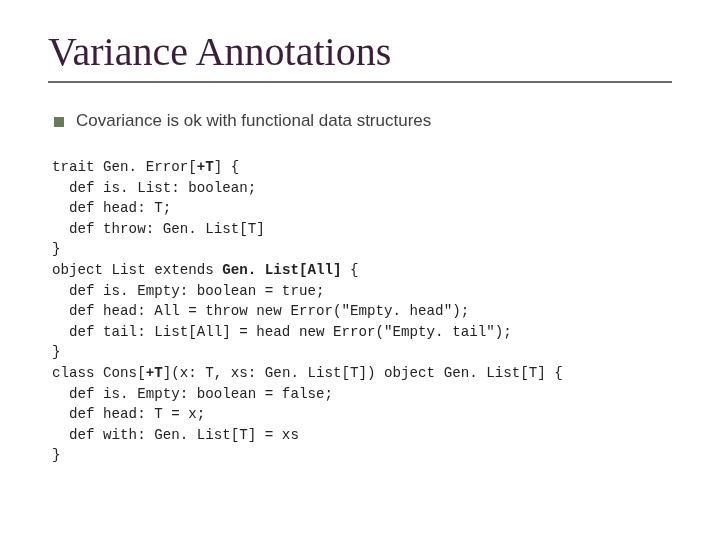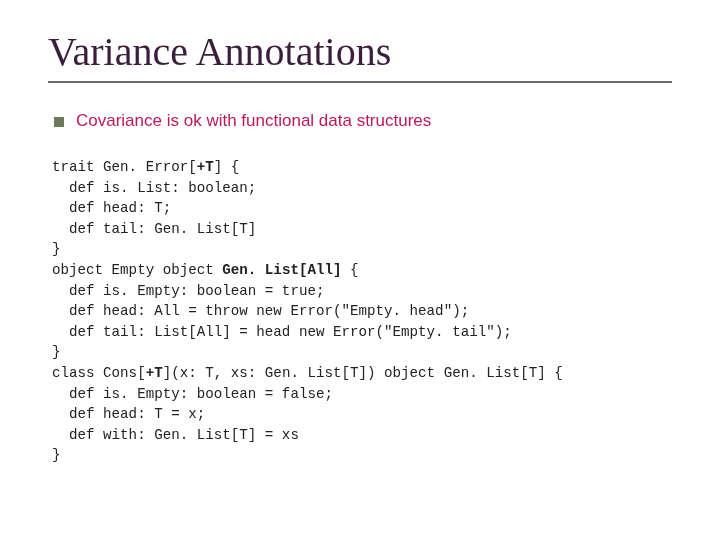--- a/index.html
+++ b/index.html
@@ -39,21 +39,21 @@
     width: 10px;
     height: 10px;
     background: #6b7a5a;
     margin-top: 6px;
     margin-right: 12px;
     flex-shrink: 0;
   }
   .bullet-text {
     font-family: Verdana, Geneva, sans-serif;
     font-size: 17px;
-    color: #be185d;
+    color: #404040;
   }
   .code-block {
     font-family: 'Courier New', Courier, monospace;
     font-size: 14.2px;
     line-height: 1.45;
     white-space: pre;
     color: #222;
     padding-left: 4px;
   }
   .kw-bold { font-weight: bold; }
@@ -67,23 +67,23 @@
   <div class="title-underline"></div>
 
   <div class="bullet-row">
     <div class="bullet-icon"></div>
     <div class="bullet-text">Covariance is ok with functional data structures</div>
   </div>
 
   <div class="code-block"><span>trait Gen. Error[</span><span class="kw-bold">+T</span><span>] {</span>
 <span>  def is. List: boolean;</span>
 <span>  def head: T;</span>
-<span>  def tail: Gen. List[T]</span>
+<span>  def throw: Gen. List[T]</span>
 <span>}</span>
-<span>object Empty object </span><span class="kw-bold">Gen. List[All]</span><span> {</span>
+<span>object List extends </span><span class="kw-bold">Gen. List[All]</span><span> {</span>
 <span>  def is. Empty: boolean = true;</span>
 <span>  def head: All = throw new Error("Empty. head");</span>
 <span>  def tail: List[All] = head new Error("Empty. tail");</span>
 <span>}</span>
 <span>class Cons[</span><span class="kw-bold">+T</span><span>](x: T, xs: Gen. List[T]) object Gen. List[T] {</span>
 <span>  def is. Empty: boolean = false;</span>
 <span>  def head: T = x;</span>
 <span>  def with: Gen. List[T] = xs</span>
 <span>}</span></div>
 

